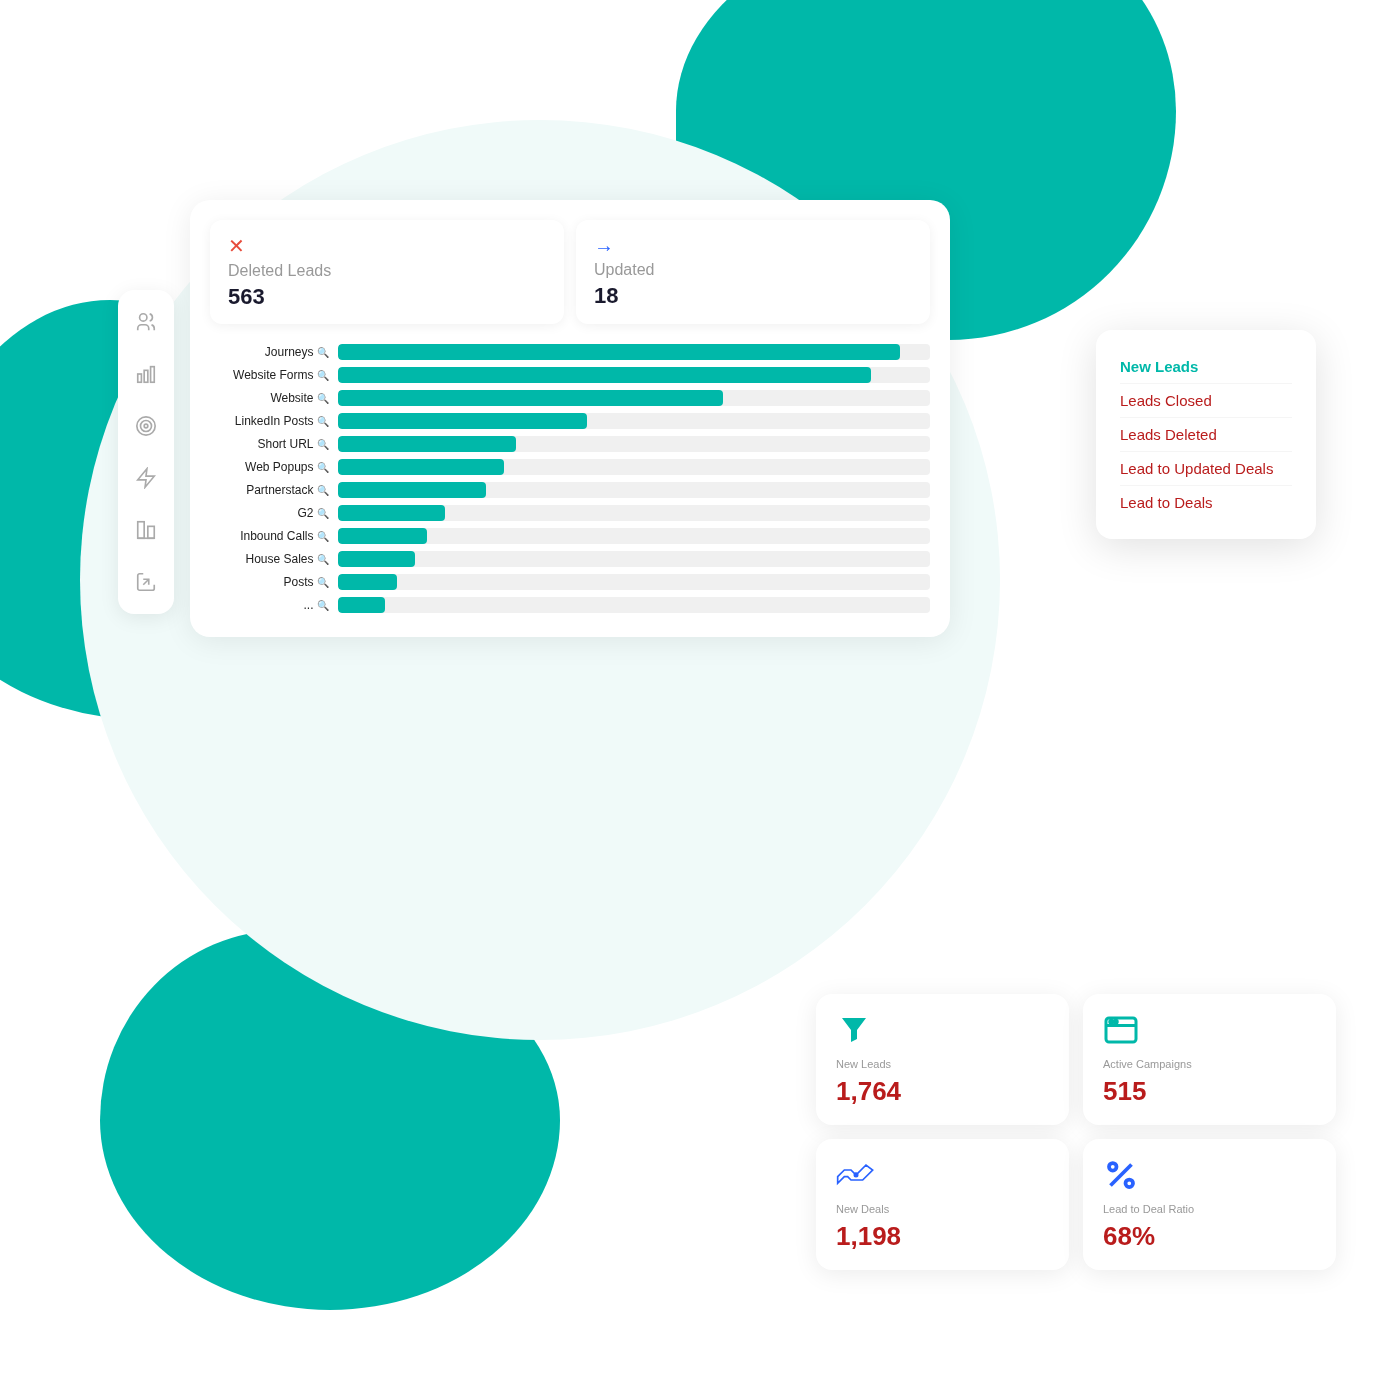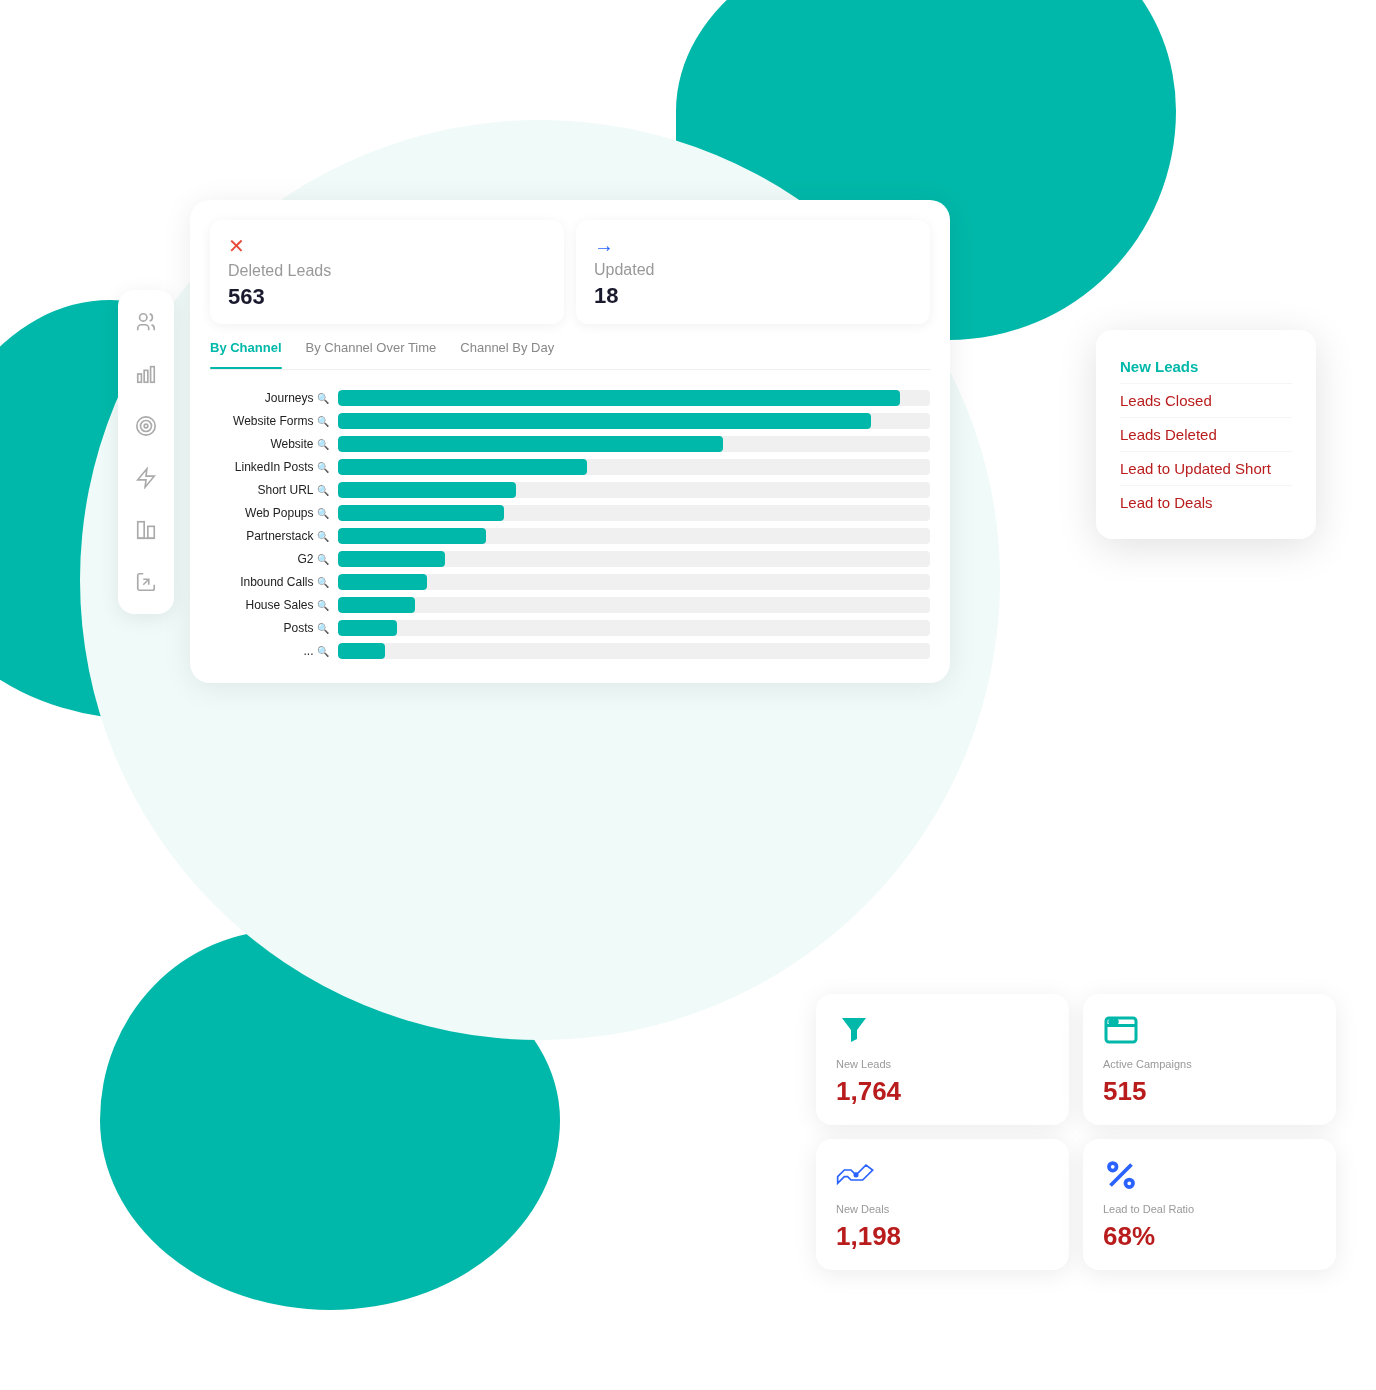--- a/index.html
+++ b/index.html
@@ -318,25 +318,20 @@
       <div class="stat-card-label">Deleted Leads</div>
       <div class="stat-card-value">563</div>
     </div>
     <div class="stat-card">
       <div class="updated-card-icon">→</div>
       <div class="stat-card-label">Updated</div>
       <div class="stat-card-value">18</div>
     </div>
   </div>
 
-  <div class="tabs">
-    <div class="tab active">By Channel</div>
-    <div class="tab">By Channel Over Time</div>
-    <div class="tab">Channel By Day</div>
-  </div>
 
   <div class="bar-chart" id="bar-chart-container">
   <div class="bar-row">
     <div class="bar-label">
       <span class="bar-label-text">Journeys</span>
       <span class="search-icon-small">🔍</span>
     </div>
     <div class="bar-track">
       <div class="bar-fill" style="width:95%"></div>
     </div>
@@ -440,21 +435,21 @@
       <div class="bar-fill" style="width:8%"></div>
     </div>
   </div>
     </div>
 </div>
 
 <div class="dropdown-menu" id="dropdown-container">
 <div class="dropdown-item active">New Leads</div>
     <div class="dropdown-item">Leads Closed</div>
     <div class="dropdown-item">Leads Deleted</div>
-    <div class="dropdown-item">Lead to Updated Short</div>
+    <div class="dropdown-item">Lead to Updated Deals</div>
     <div class="dropdown-item">Lead to Deals</div>
   </div>
 
 <div class="bottom-cards" id="bottom-cards-container">
 <div class="bottom-stat-card">
     <div class="bottom-stat-icon"><svg width="36" height="36" viewBox="0 0 24 24" fill="#00b8a9">
           <path d="M4 4h16l-6 8v6l-4 2v-8z"></path>
         </svg></div>
     <div class="bottom-stat-label">New Leads</div>
     <div class="bottom-stat-value">1,764</div>

